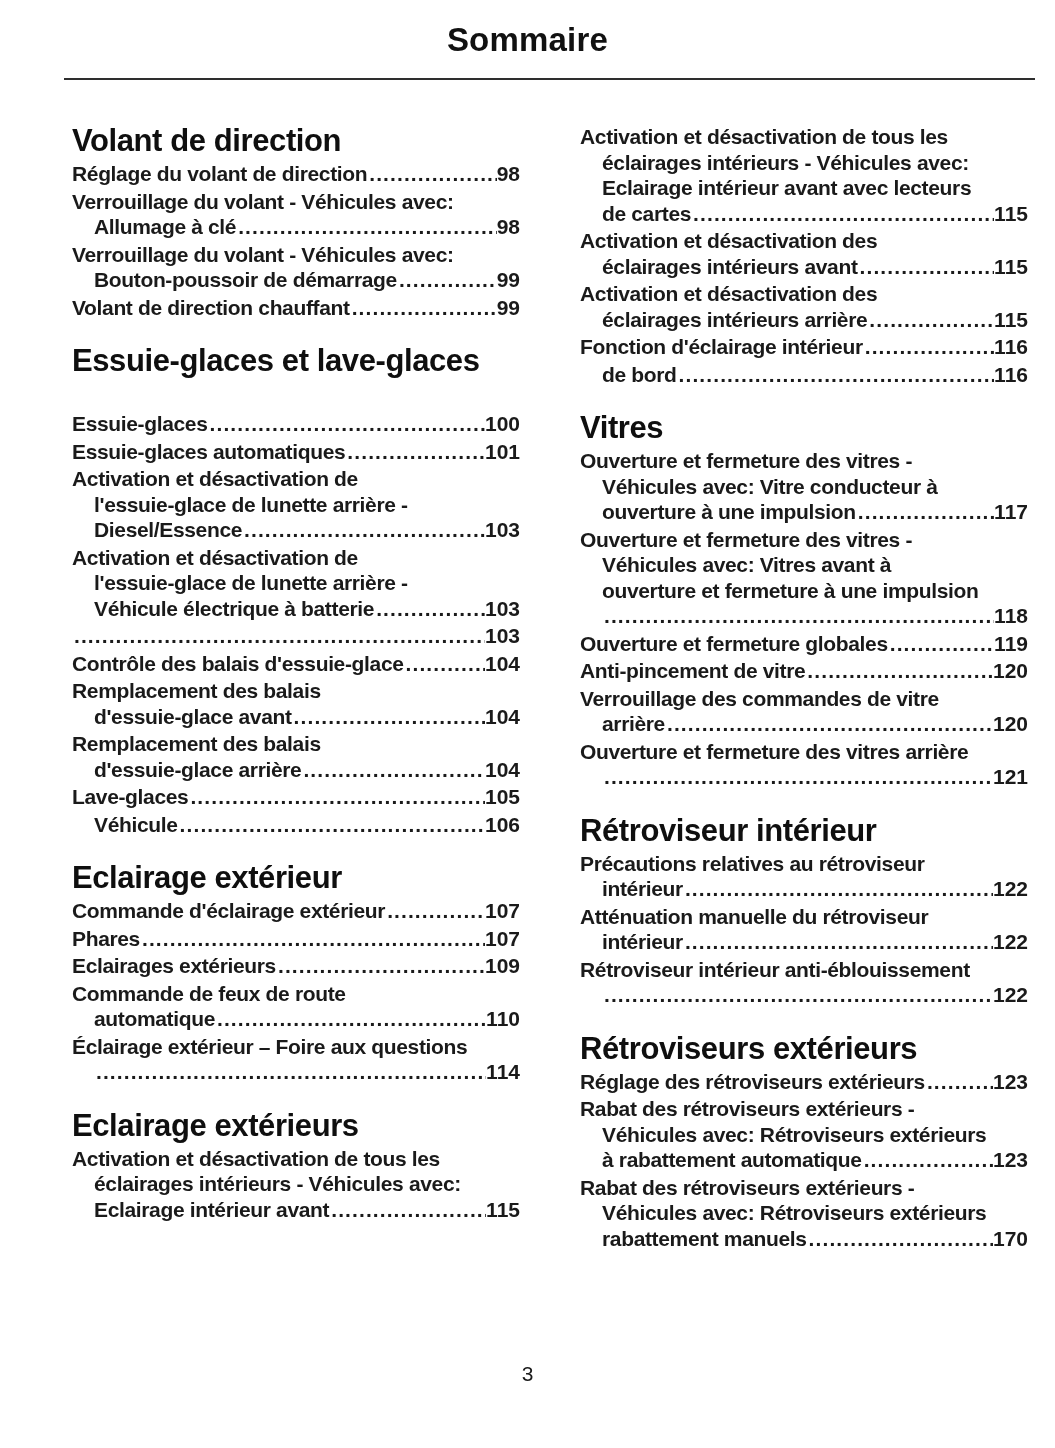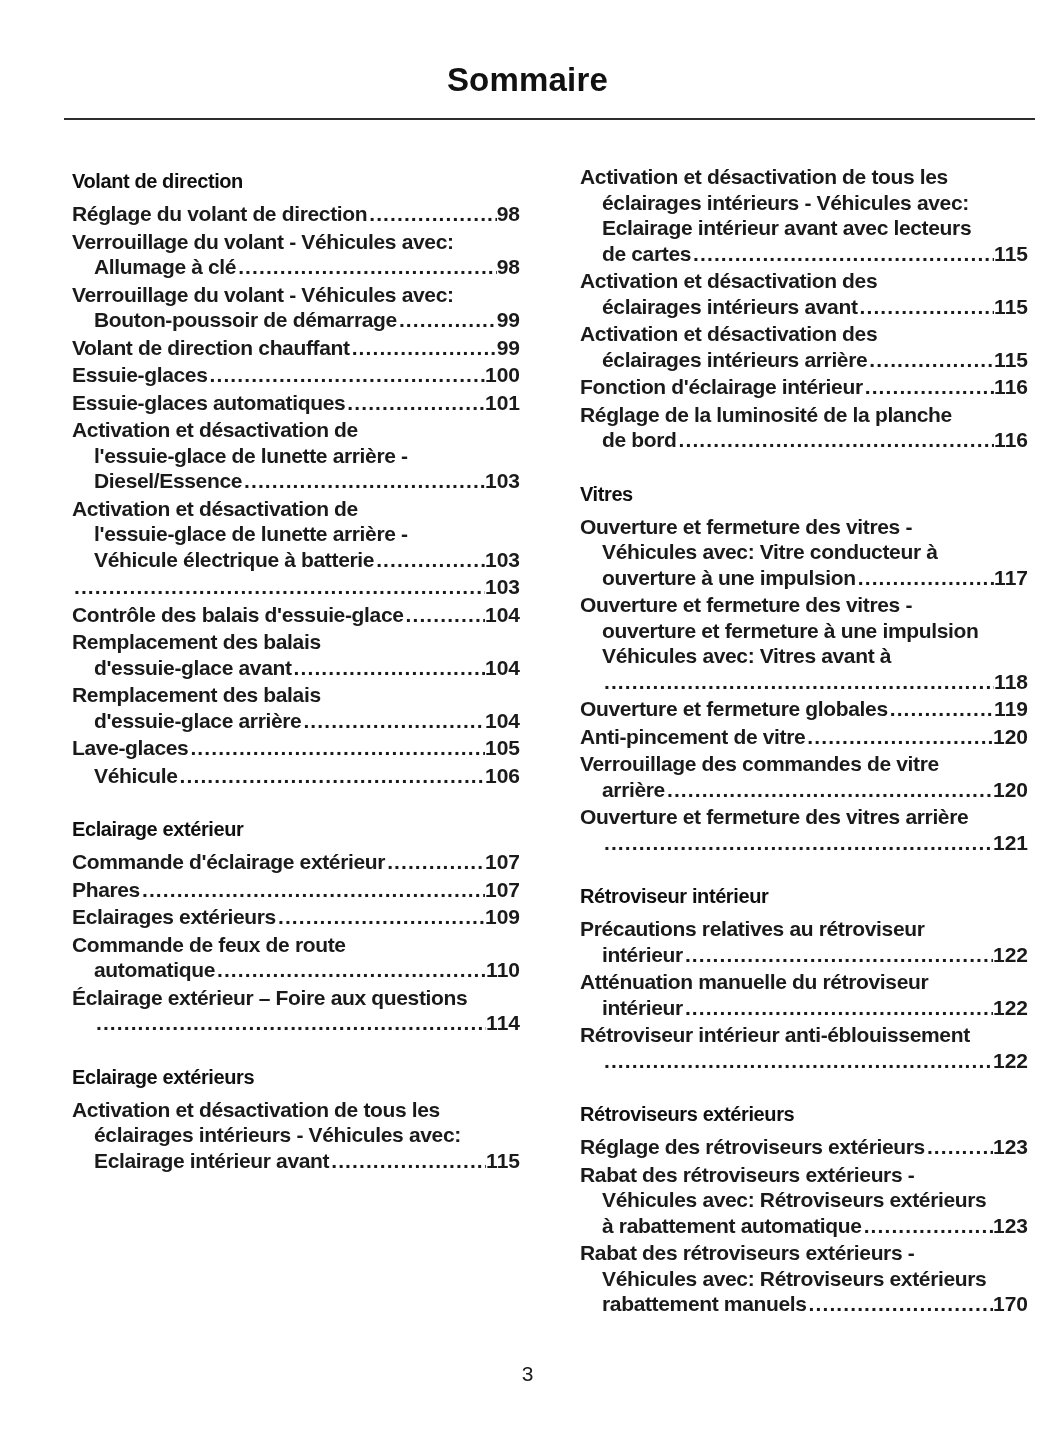--- a/index.html
+++ b/index.html
@@ -13,35 +13,34 @@
     color: #1a1a1a;
   }
   .page-title {
     padding-top: 20px;
     text-align: center;
     font-size: 33px;
     line-height: 40px;
     font-weight: bold;
     letter-spacing: 0.2px;
     color: #111111;
-    margin-top: 40px;
   }
   .title-divider {
     border: none;
     border-top: 2px solid #2e2e2e;
     margin: 18px 20px 0 64px;
   }
   .toc-columns {
     display: flex;
     gap: 60px;
     padding: 44px 0 0 72px;
   }
   .toc-column { width: 448px; flex: 0 0 auto; }
   .section-heading {
-    font-size: 20px;
+    font-size: 31px;
     line-height: 34px;
     font-weight: bold;
     letter-spacing: -0.4px;
     color: #0f0f0f;
     margin-top: 24px;
     margin-bottom: 3px;
   }
   .toc-column > .toc-section:first-child > .section-heading { margin-top: 0; }
   .section-heading.extra-gap { margin-bottom: 33px; }
   .toc-entry { margin-bottom: 2px; font-weight: bold; }
@@ -111,20 +110,21 @@
         </div>
         <div class="toc-entry">
           <div class="entry-line with-leader">
             <span class="entry-text">Volant de direction chauffant</span>
             <span class="dot-leader" aria-hidden="true">................................................................................................................................................................................................................................................</span>
             <span class="page-num">99</span>
           </div>
         </div>
       </section>
       <section class="toc-section">
+        <h2 class="section-heading extra-gap">Essuie-glaces et lave-glaces</h2>
         <div class="toc-entry">
           <div class="entry-line with-leader">
             <span class="entry-text">Essuie-glaces</span>
             <span class="dot-leader" aria-hidden="true">................................................................................................................................................................................................................................................</span>
             <span class="page-num">100</span>
           </div>
         </div>
         <div class="toc-entry">
           <div class="entry-line with-leader">
             <span class="entry-text">Essuie-glaces automatiques</span>
@@ -276,43 +276,42 @@
           </div>
         </div>
         <div class="toc-entry">
           <div class="entry-line with-leader">
             <span class="entry-text">Fonction d'éclairage intérieur</span>
             <span class="dot-leader" aria-hidden="true">................................................................................................................................................................................................................................................</span>
             <span class="page-num">116</span>
           </div>
         </div>
         <div class="toc-entry">
-          <div class="entry-line">Réglage de la luminosité de la planche</div>
           <div class="entry-line cont with-leader">
             <span class="entry-text">de bord</span>
             <span class="dot-leader" aria-hidden="true">................................................................................................................................................................................................................................................</span>
             <span class="page-num">116</span>
           </div>
         </div>
       </section>
       <section class="toc-section">
         <h2 class="section-heading">Vitres</h2>
         <div class="toc-entry">
           <div class="entry-line">Ouverture et fermeture des vitres -</div>
           <div class="entry-line cont">Véhicules avec: Vitre conducteur à</div>
           <div class="entry-line cont with-leader">
             <span class="entry-text">ouverture à une impulsion</span>
             <span class="dot-leader" aria-hidden="true">................................................................................................................................................................................................................................................</span>
             <span class="page-num">117</span>
           </div>
         </div>
         <div class="toc-entry">
           <div class="entry-line">Ouverture et fermeture des vitres -</div>
+          <div class="entry-line cont">Véhicules avec: Vitres avant à</div>
           <div class="entry-line cont">ouverture et fermeture à une impulsion</div>
-          <div class="entry-line cont">Véhicules avec: Vitres avant à</div>
           <div class="entry-line cont with-leader">
             <span class="entry-text"></span>
             <span class="dot-leader" aria-hidden="true">................................................................................................................................................................................................................................................</span>
             <span class="page-num">118</span>
           </div>
         </div>
         <div class="toc-entry">
           <div class="entry-line with-leader">
             <span class="entry-text">Ouverture et fermeture globales</span>
             <span class="dot-leader" aria-hidden="true">................................................................................................................................................................................................................................................</span>

